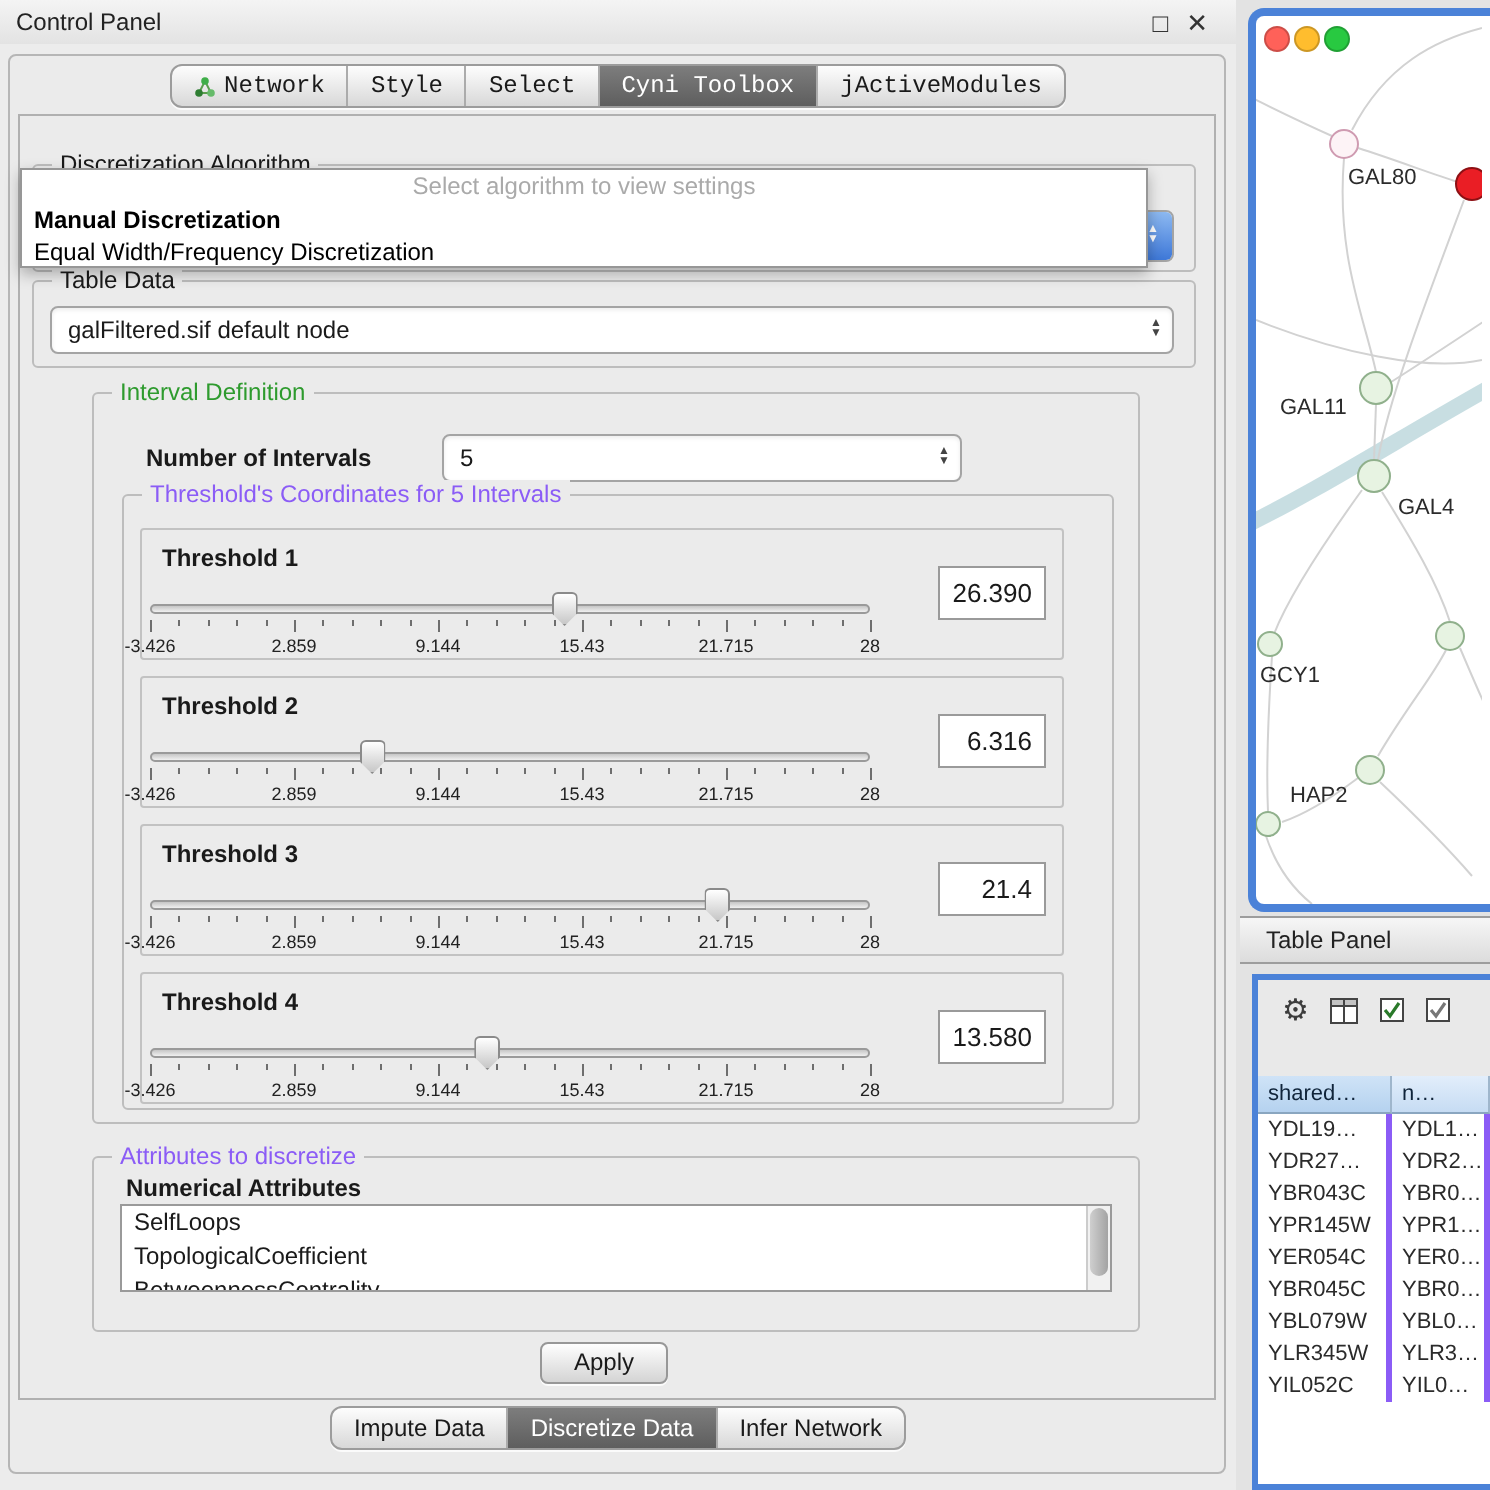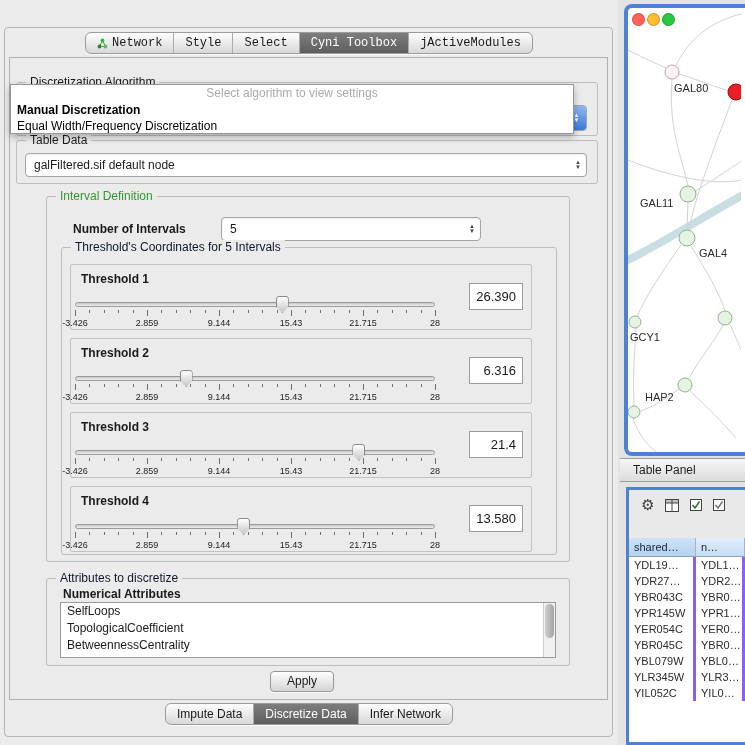--- a/index.html
+++ b/index.html
@@ -20,21 +20,21 @@
   #bottom-tabbar { top:703px; }
   .tabset { display:inline-flex; border:1px solid #9c9c9c; border-radius:6px; overflow:hidden; background:linear-gradient(#fdfdfd,#d8d8d8); height:22px; box-shadow:0 1px 0 rgba(255,255,255,.8); }
   .tab { display:flex; align-items:center; gap:4px; padding:0 11px; font-size:12px; color:#1a1a1a; border-left:1px solid #ababab; }
   .tab:first-child { border-left:none; }
   .tab.selected { background:linear-gradient(#7d7d7d,#5e5e5e); color:#fff; }
 
   
   .group { position:absolute; border:1px solid #bdbdbd; border-radius:3px; }
   .group-title { position:absolute; top:-8px; left:9px; background:#ebebeb; padding:0 4px; font-size:12px; color:#1a1a1a; }
   .group-title.green { color:#2e9b2e; }
-  .group-title.blue { color:#0f172a; }
+  .group-title.blue { color:#8b5cf6; }
 
   
   .combo { position:absolute; background:#fff; border:1px solid #a4a4a4; border-radius:4px; display:flex; align-items:center; box-shadow:inset 0 1px 2px rgba(0,0,0,.08); }
   .combo-text { flex:1; padding:0 8px; white-space:nowrap; overflow:hidden; }
   .combo-arrows { width:16px; display:flex; flex-direction:column; align-items:center; justify-content:center; color:#444; font-size:6px; line-height:5px; }
   .combo-arrows.bluebtn { width:20px; align-self:stretch; background:linear-gradient(#8db9f1,#3e78d8); border-left:1px solid #777; border-radius:0 3px 3px 0; color:#fff; }
 
   
   #algo-popup { position:absolute; left:10px; top:84px; width:564px; height:50px; background:#fff; border:1px solid #979797; box-shadow:0 3px 7px rgba(0,0,0,.28); z-index:50; }
   #algo-popup .placeholder { height:17px; line-height:17px; text-align:center; color:#aaa; }
@@ -48,21 +48,21 @@
   .slider-track { position:absolute; left:0; right:0; top:7px; height:5px; background:linear-gradient(#c6c6c6,#f0f0f0); border:1px solid #9a9a9a; border-radius:3px; }
   .slider-thumb { position:absolute; top:1px; width:13px; height:17px; margin-left:-7px; background:linear-gradient(#ffffff,#c7c7c7); border:1px solid #8a8a8a; border-radius:3px 3px 2px 2px; clip-path:polygon(0 0,100% 0,100% 62%,50% 100%,0 62%); z-index:2; }
   .ticks { position:absolute; left:0; right:0; top:15px; height:7px; }
   .tick { position:absolute; width:1px; height:3px; background:#6e6e6e; }
   .tick.major { height:6px; }
   .tick-labels { position:absolute; left:0; right:0; top:23px; height:10px; font-size:9px; color:#222; }
   .tick-label { position:absolute; transform:translateX(-50%); white-space:nowrap; }
   .value-box { position:absolute; right:8px; top:18px; width:54px; height:27px; background:#fff; border:1px solid #9a9a9a; font-size:13px; text-align:right; padding:5px 6px 0 0; }
 
   
-  #attr-list { position:absolute; left:60px; top:602px; width:496px; height:56px; background:#fff; border:1px solid #9a9a9a; overflow:hidden; }
+  #attr-list { position:absolute; left:60px; top:602px; width:496px; height:44px; background:#fff; border:1px solid #9a9a9a; overflow:hidden; }
   .attr-item { height:17px; line-height:17px; padding-left:6px; }
   .list-scrollbar { position:absolute; right:0; top:0; width:12px; height:100%; background:#f1f1f1; border-left:1px solid #ccc; }
   .list-scroll-thumb { position:absolute; left:1px; top:1px; width:9px; height:34px; background:linear-gradient(90deg,#cfcfcf,#a3a3a3); border-radius:5px; }
 
   #apply-btn { position:absolute; left:270px; top:671px; width:64px; height:21px; border:1px solid #979797; border-radius:4px; background:linear-gradient(#fefefe,#d4d4d4); text-align:center; line-height:19px; box-shadow:0 1px 0 rgba(255,255,255,.8); }
 
   
   #network-window { position:absolute; left:624px; top:4px; width:121px; height:452px; border:4px solid #4b82d8; border-right:none; border-radius:8px 0 0 8px; background:#fff; overflow:hidden; }
   .traffic { position:absolute; top:5px; width:13px; height:13px; border-radius:50%; border:1px solid rgba(0,0,0,.2); z-index:3; }
   #net-svg { position:absolute; left:0; top:0; }
@@ -77,20 +77,27 @@
   #grid-header .col { background:linear-gradient(#e2eefb,#c6dcf3); border-right:1px solid #9fb6cc; border-bottom:1px solid #8aa6c0; font-size:11px; padding:3px 0 0 5px; color:#10243a; overflow:hidden; white-space:nowrap; }
   #grid-header .col.selected { background:linear-gradient(#cfe3f7,#b5d2ef); }
   .col1 { width:67px; } .col2 { flex:1; }
   .grid-row { display:flex; height:16px; font-size:11px; color:#2b2b2b; }
   .grid-row .cell { padding:2px 0 0 5px; border-right:3px solid #8b5cf6; white-space:nowrap; overflow:hidden; }
 </style>
 </head>
 <body>
 
 <div id="control-panel">
+  <div id="cp-titlebar">
+    <span id="cp-title">Control Panel</span>
+    <span class="win-icons">
+      <span>□</span>
+      <span>✕</span>
+    </span>
+  </div>
 
   <div id="cp-outer"></div>
   <div id="cp-inner"></div>
 
   <div class="tabbar" id="top-tabbar">
     <div class="tabset" id="top-tabset">
         <div class="tab">
           <svg width="11" height="11" viewBox="0 0 11 11">
             <line x1="2.5" y1="8.5" x2="5.5" y2="2.5" stroke="#5a9e4e"></line>
             <line x1="8.5" y1="8.5" x2="5.5" y2="2.5" stroke="#5a9e4e"></line>

